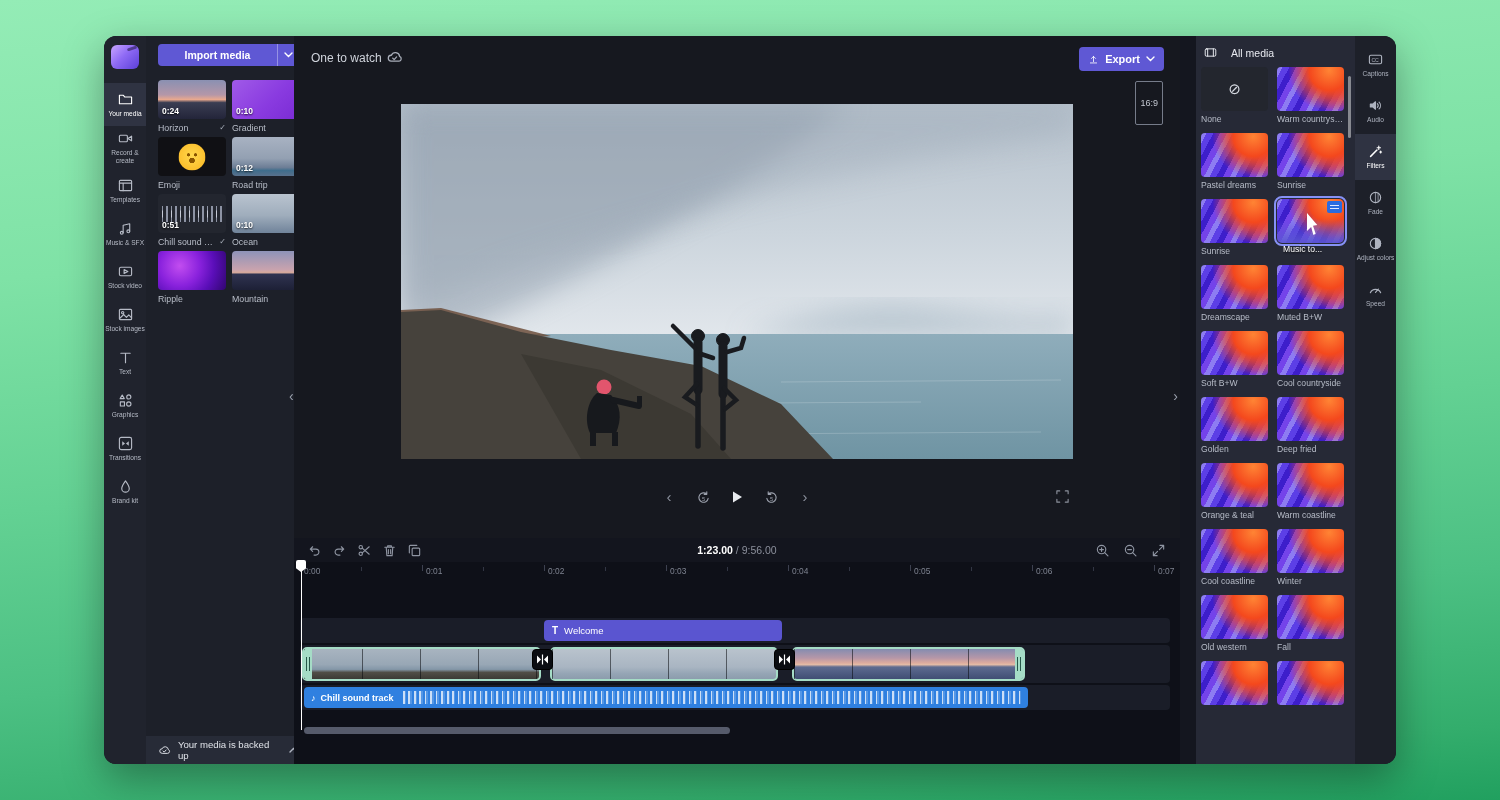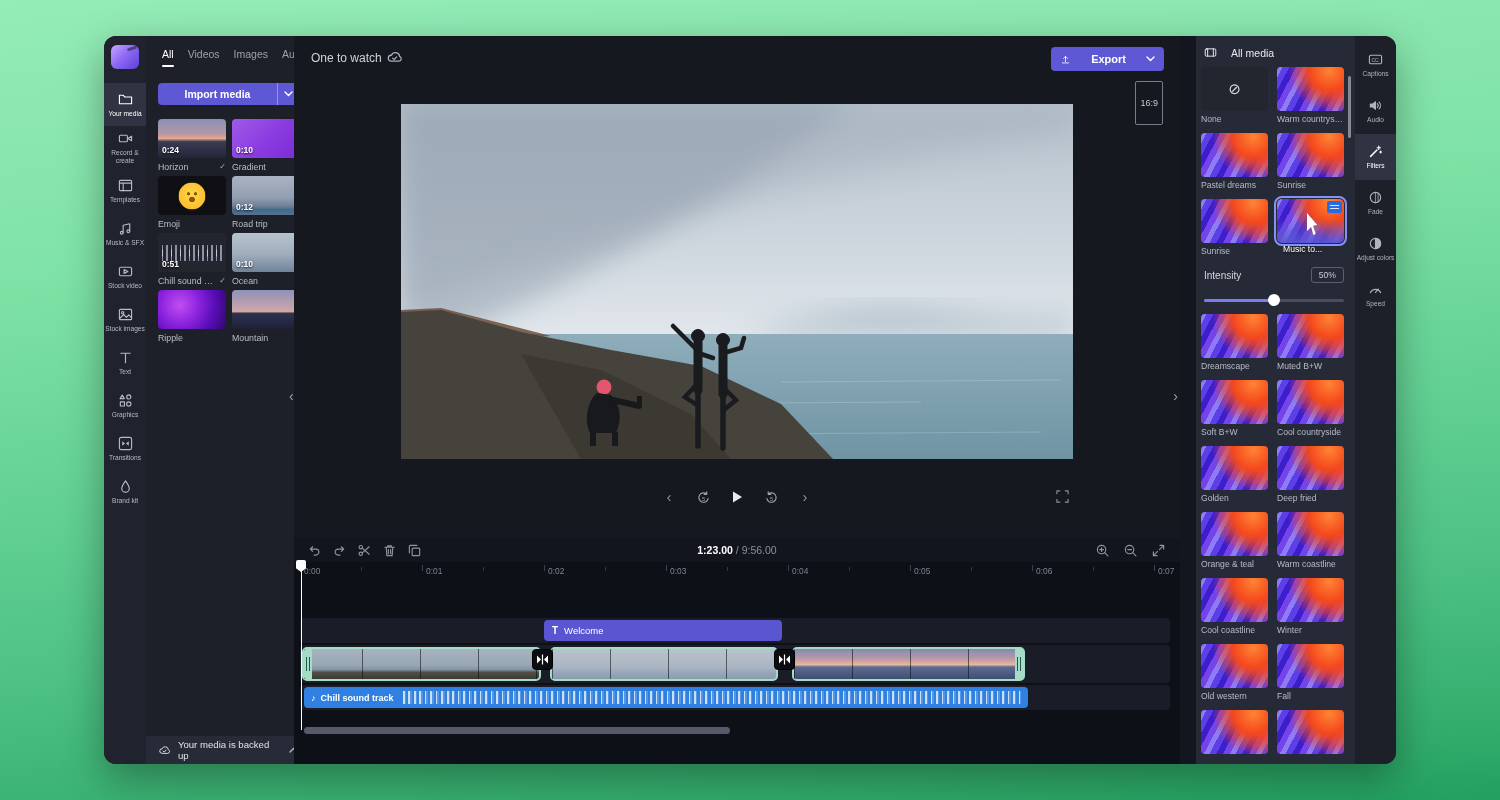--- a/index.html
+++ b/index.html
@@ -14,21 +14,21 @@
   .navitem.active{background:#2f3342;color:#fff}
   .navitem .lbl{font-size:6.6px;line-height:1.15;text-align:center}
   .ic{width:15px;height:15px;stroke:currentColor;fill:none;stroke-width:1.2;stroke-linecap:round;stroke-linejoin:round}
   svg text{font-family:"Liberation Sans",sans-serif}
   
   .mediapanel{position:absolute;left:42px;top:0;width:164px;height:100%;background:#1d2029}
   .tabs{display:flex;gap:14px;padding:12px 0 0 16px;font-size:10.5px;color:#9aa0ac}
   .tab{cursor:pointer;position:relative;padding-bottom:7px}
   .tab.active{color:#fff}
   .tab.active::after{content:"";position:absolute;left:0;right:0;bottom:0;height:2px;background:#fff;border-radius:1px}
-  .importrow{display:flex;margin:16px 12px 0;height:22px;border-radius:4px;overflow:hidden;background:#5f58d4;color:#fff}
+  .importrow{display:flex;margin:8px 12px 0;height:22px;border-radius:4px;overflow:hidden;background:#5f58d4;color:#fff}
   .importmain{flex:1;display:flex;align-items:center;justify-content:center;font-size:10.5px;font-weight:bold;cursor:pointer}
   .importdiv{width:1px;background:rgba(255,255,255,.35)}
   .importchev{width:20px;display:flex;align-items:center;justify-content:center;cursor:pointer}
   .chev{width:9px;height:6px;stroke:#fff;fill:none;stroke-width:1.4;stroke-linecap:round}
   .mediagrid{display:grid;grid-template-columns:68px 68px;column-gap:6px;row-gap:4px;padding:14px 0 0 12px}
   .mcard{width:68px;cursor:pointer}
   .thumb{width:68px;height:39px;border-radius:4px;position:relative;overflow:hidden;background:#2a2d38}
   .dur{position:absolute;left:4px;bottom:3px;font-size:8.5px;font-weight:bold;color:#fff;text-shadow:0 1px 2px rgba(0,0,0,.8)}
   .dur:empty{display:none}
   .mlabelrow{display:flex;align-items:center;margin-top:3px;height:11px}
@@ -51,21 +51,21 @@
   .thumb.mountain{background:linear-gradient(180deg,#8e93b8 0%,#c9a3ae 48%,#d8ab9d 55%,#2f3350 60%,#1d2036 100%)}
   .mscroll{position:absolute;right:5px;top:76px;width:3px;height:86px;border-radius:2px;background:rgba(255,255,255,.5)}
   .backupbar{position:absolute;left:0;bottom:0;width:100%;height:28px;background:#272b37;display:flex;align-items:center;gap:7px;padding:0 12px;color:#dfe2e8}
   .backupbar .txt{font-size:9.6px;font-weight:normal}
   .backupbar .up{margin-left:auto;transform:rotate(180deg)}
   
   .center{position:absolute;left:190px;top:0;width:886px;height:100%;background:#16181f}
   .topbar{position:absolute;left:0;top:0;width:100%;height:44px}
   .projtitle{position:absolute;left:17px;top:15px;font-size:12px;color:#cfd3db}
   .saveicon{position:absolute;left:92px;top:13px;width:17px;height:17px;color:#a7acb8}
-  .exportbtn{position:absolute;right:16px;top:11px;height:24px;padding:0 9px;border-radius:4px;background:#5f58d4;color:#fff;display:flex;align-items:center;gap:20px;font-size:11px;font-weight:bold;cursor:pointer}
+  .exportbtn{position:absolute;right:16px;top:11px;height:24px;padding:0 9px;border-radius:4px;background:#5f58d4;color:#fff;display:flex;align-items:center;gap:6px;font-size:11px;font-weight:bold;cursor:pointer}
   .ratio{position:absolute;right:17px;top:45px;border:1px solid #767c8a;border-radius:2px;padding:16px 4px;font-size:9px;color:#c3c7d0}
   .preview{position:absolute;left:107px;top:68px;width:672px;height:355px;background:#000;overflow:hidden}
   .controls{position:absolute;top:452px;left:0;width:100%;height:24px}
   .pbtns{position:absolute;left:50%;transform:translateX(-50%);top:0;display:flex;align-items:center;gap:16px;color:#9ba0ac}
   .pbtn{cursor:pointer;display:flex;align-items:center;justify-content:center;width:18px;height:18px}
   .stepg{font-size:15px;line-height:16px;color:#8b909c}
   .fsbtn{position:absolute;right:110px;top:1px;color:#8b909c;cursor:pointer}
   .helpfab{position:absolute;left:946px;top:463px;width:26px;height:26px;border-radius:50%;background:#fff;display:flex;align-items:center;justify-content:center;font-size:14px;font-weight:bold;color:#5b44d8;box-shadow:0 2px 6px rgba(0,0,0,.4);cursor:pointer}
   .helpchev{position:absolute;left:952px;top:492px;color:#8b909c}
   .collapseL{position:absolute;left:-5px;top:352px;color:#9aa0ac;font-size:14px;cursor:pointer}
@@ -219,26 +219,20 @@
     </div>
     <div class="navitem">
       <svg class="ic" viewBox="0 0 16 16">
           <path d="M8 2C5.5 5.5 4 7.8 4 10a4 4 0 0 0 8 0c0-2.2-1.5-4.5-4-8z"></path>
         </svg>
       <span class="lbl">Brand kit</span>
     </div>
   </div>
 
   <div class="mediapanel">
-    <div class="tabs">
-      <span class="tab active">All</span>
-      <span class="tab">Videos</span>
-      <span class="tab">Images</span>
-      <span class="tab">Audio</span>
-    </div>
     <div class="importrow">
       <div class="importmain">Import media</div>
       <div class="importdiv"></div>
       <div class="importchev">
         <svg class="chev" viewBox="0 0 9 6">
             <path d="M1 1l3.5 3.5L8 1"></path>
           </svg>
       </div>
     </div>
     <div class="mediagrid">
@@ -579,31 +573,20 @@
         <div class="fcell">
           <div class="ftile"></div>
           <div class="flabel">Sunrise</div>
         </div>
 
         <div class="fcell">
           <div class="ftile selected"></div>
           <div class="flabel">Music to...</div>
         </div>
       </div>
-    <div class="intensity">
-      <div class="introw">
-        <span class="intlbl">Intensity</span>
-        <span class="intval">50%</span>
-      </div>
-      <div class="slider">
-        <div class="track"></div>
-        <div class="fill"></div>
-        <div class="thumbc"></div>
-      </div>
-    </div>
     <div class="fgrid">
 
         <div class="fcell">
           <div class="ftile"></div>
           <div class="flabel">Dreamscape</div>
         </div>
 
         <div class="fcell">
           <div class="ftile"></div>
           <div class="flabel">Muted B+W</div>

